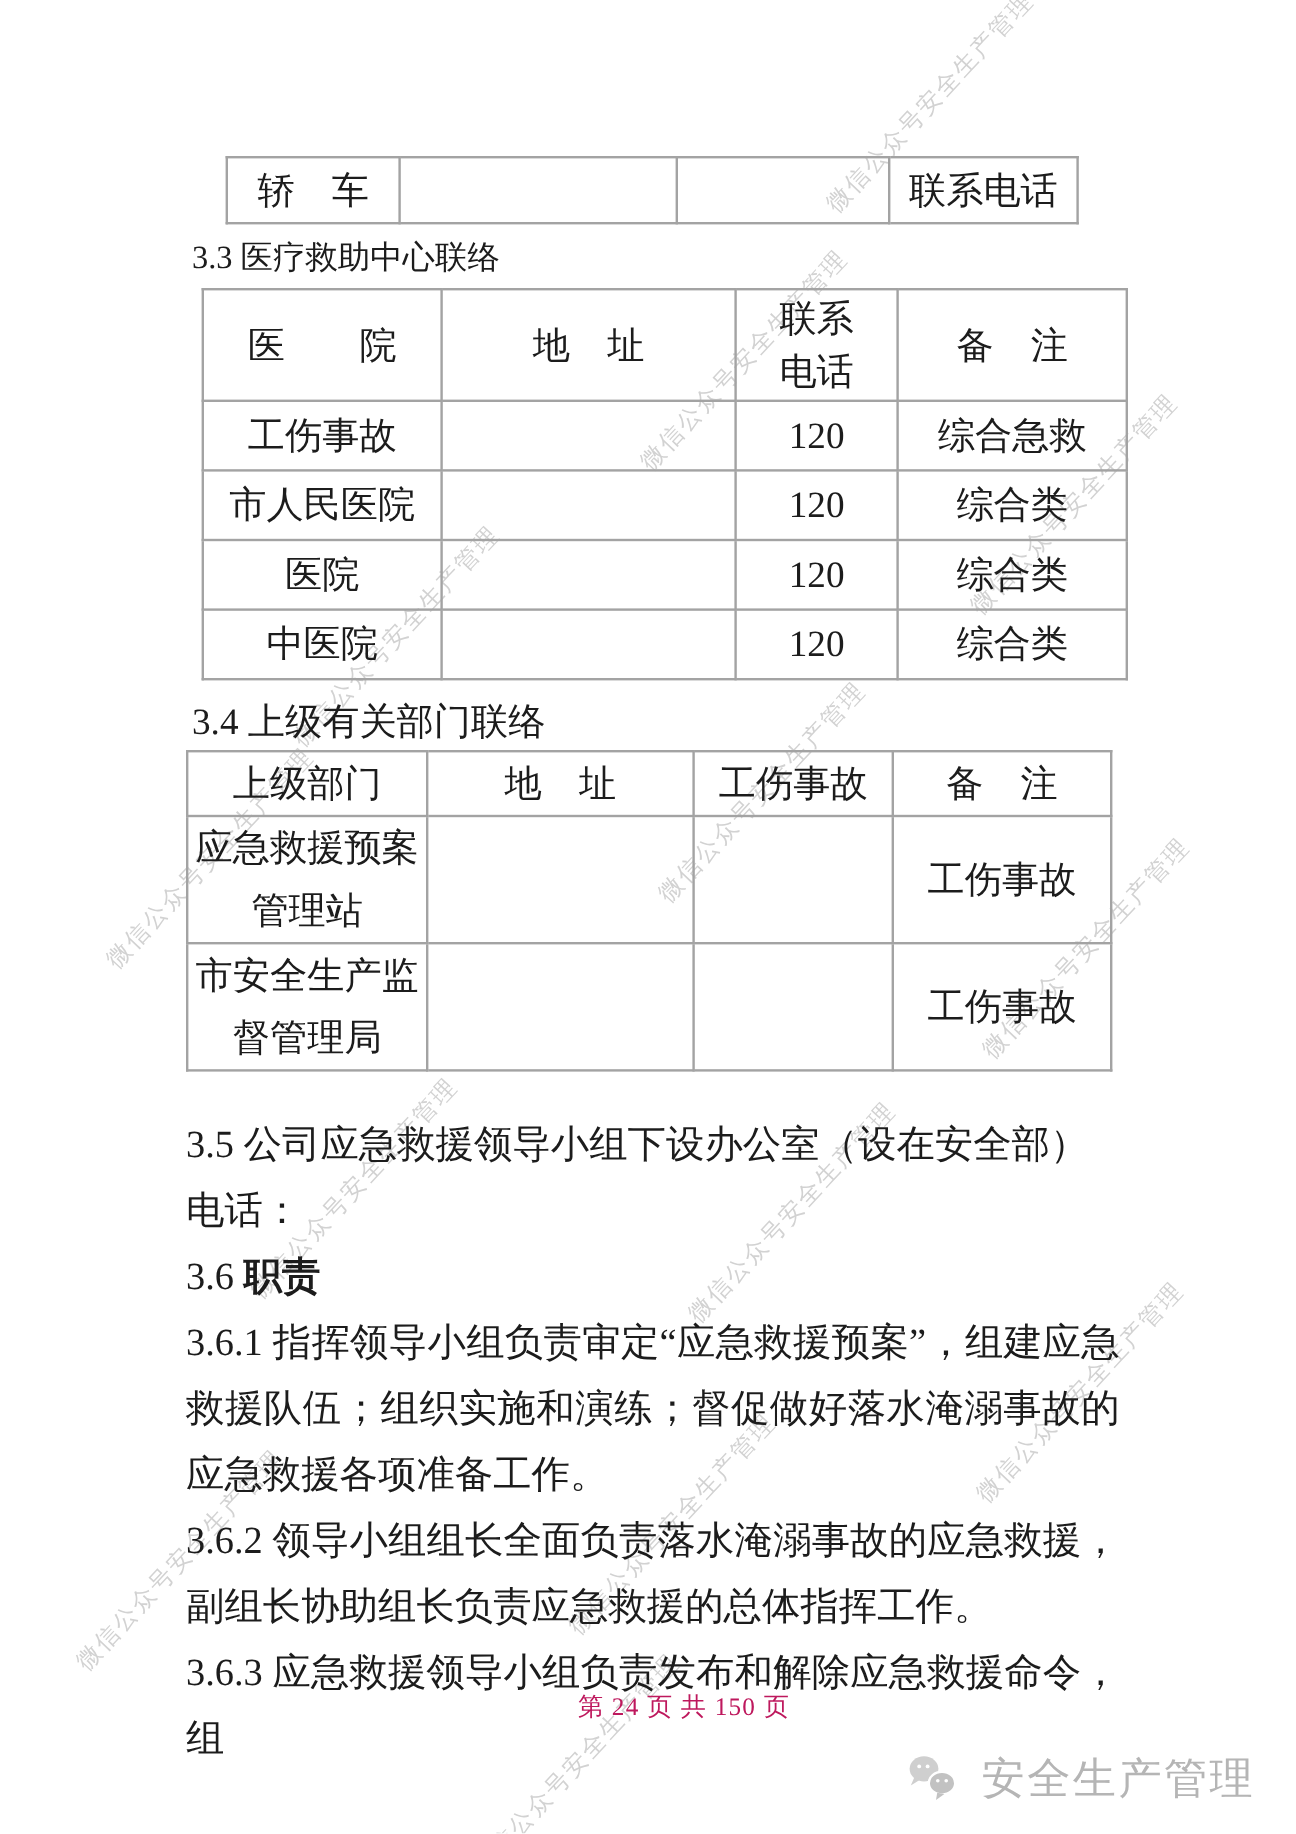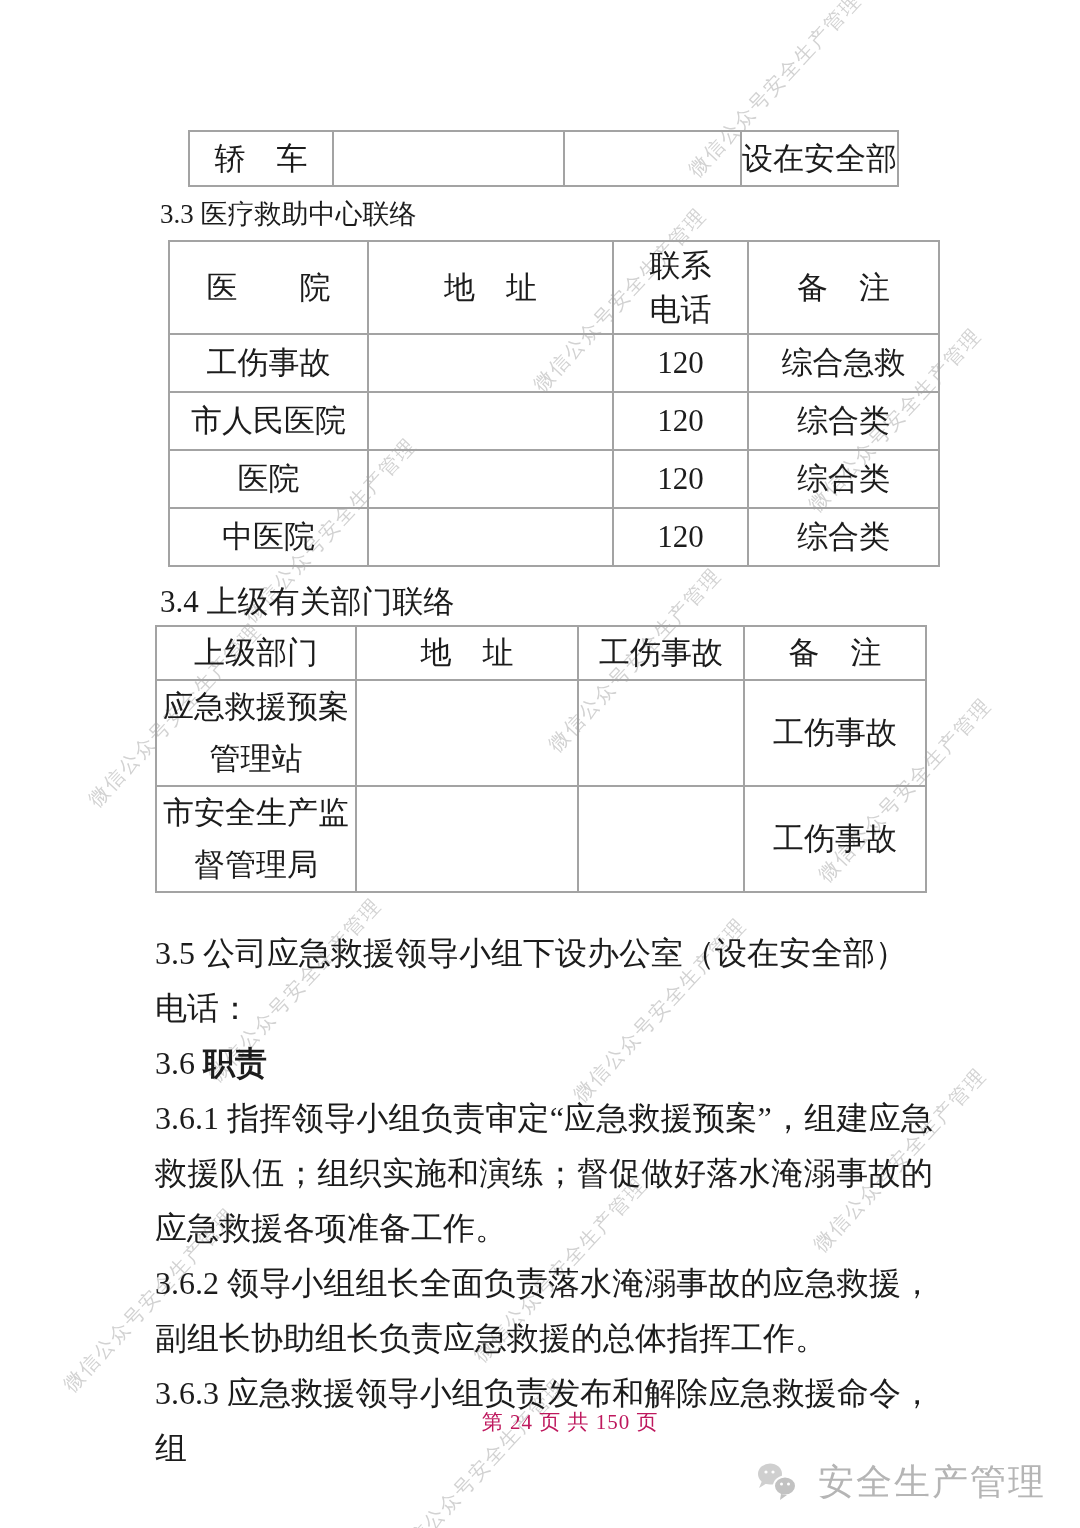--- a/index.html
+++ b/index.html
@@ -99,21 +99,21 @@
         <col style="width:144px">
         <col style="width:231px">
         <col style="width:177px">
         <col style="width:157px">
       </colgroup>
     <tbody>
         <tr>
       <td>轿　车</td>
       <td></td>
       <td></td>
-      <td>设在安全部</td>
+      <td>联系电话</td>
     </tr>
   </tbody>
     </table>
 
   <div class="h33">3.3 医疗救助中心联络</div>
 
   <table class="t33">
     <colgroup>
         <col style="width:199px">
         <col style="width:245px">

